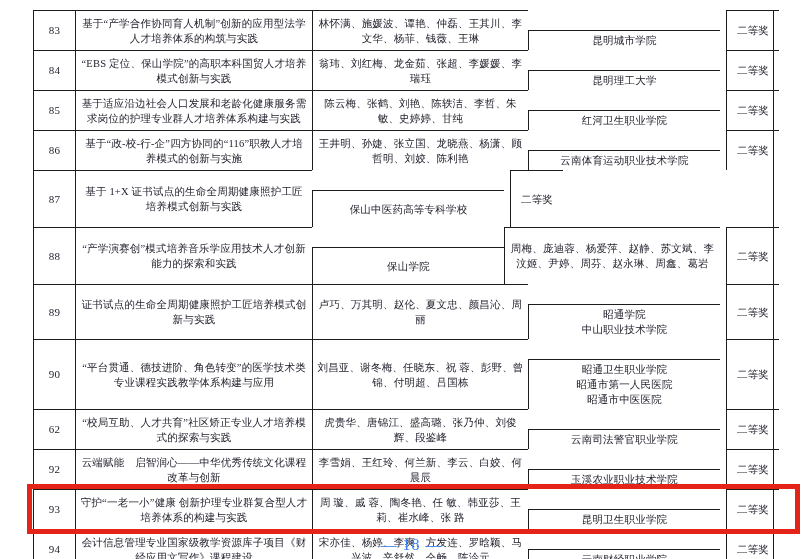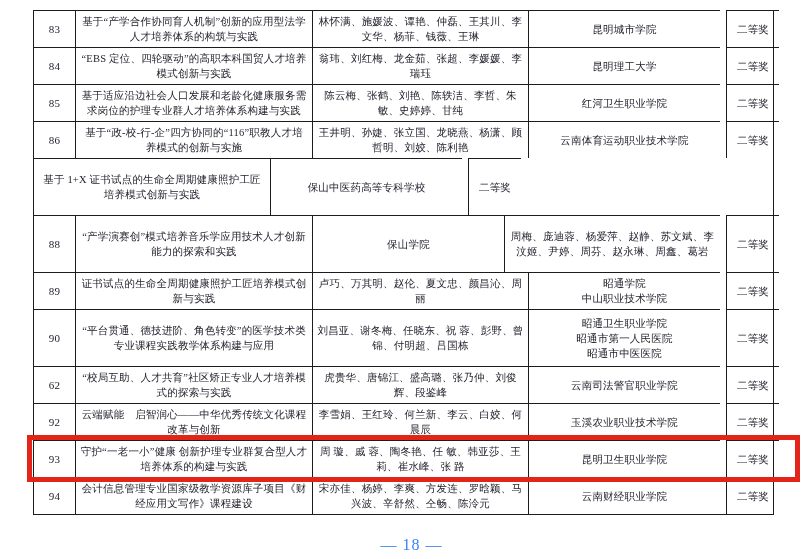--- a/index.html
+++ b/index.html
@@ -34,21 +34,21 @@
     justify-content:center;
     text-align:center;
     padding:2px 4px;
     font-size:10.5px;
     line-height:15px;
     letter-spacing:0.2px;
   }
   .c-no{width:42px;flex:none;font-size:11px;}
   .c-title{width:237px;flex:none;}
   .c-members{width:216px;flex:none;}
-  .c-inst{width:192px;flex:none;white-space:pre-line;}
+  .c-inst{width:192px;flex:none;white-space:pre-line;margin-top:20px;}
   .c-award{width:53px;flex:none;margin-left:6px;}
   .row.highlighted::after{
     content:"";
     position:absolute;
     left:-6px;right:-27px;top:-5px;bottom:-5px;
     border:5px solid var(--hl,#e42418);
     pointer-events:none;
     z-index:3;
   }
   .footer{
@@ -69,40 +69,41 @@
   <div class="doc-table" id="table-root">
       <div class="row">
     <div class="cell c-no">83</div>
     <div class="cell c-title">基于“产学合作协同育人机制”创新的应用型法学人才培养体系的构筑与实践</div>
     <div class="cell c-members">林怀满、施媛波、谭艳、仲磊、王其川、李文华、杨菲、钱薇、王琳</div>
     <div class="cell c-inst">昆明城市学院</div>
     <div class="cell c-award">二等奖</div>
   </div>
       <div class="row">
     <div class="cell c-no">84</div>
-    <div class="cell c-title">“EBS 定位、四轮驱动”的高职本科国贸人才培养模式创新与实践</div>
+    <div class="cell c-title">“EBS 定位、保山学院”的高职本科国贸人才培养模式创新与实践</div>
     <div class="cell c-members">翁玮、刘红梅、龙金茹、张超、李媛媛、李瑞珏</div>
     <div class="cell c-inst">昆明理工大学</div>
     <div class="cell c-award">二等奖</div>
   </div>
       <div class="row">
     <div class="cell c-no">85</div>
     <div class="cell c-title">基于适应沿边社会人口发展和老龄化健康服务需求岗位的护理专业群人才培养体系构建与实践</div>
     <div class="cell c-members">陈云梅、张鹤、刘艳、陈轶洁、李哲、朱敏、史婷婷、甘纯</div>
     <div class="cell c-inst">红河卫生职业学院</div>
     <div class="cell c-award">二等奖</div>
   </div>
       <div class="row">
     <div class="cell c-no">86</div>
     <div class="cell c-title">基于“政-校-行-企”四方协同的“116”职教人才培养模式的创新与实施</div>
     <div class="cell c-members">王井明、孙婕、张立国、龙晓燕、杨潇、顾哲明、刘姣、陈利艳</div>
     <div class="cell c-inst">云南体育运动职业技术学院</div>
     <div class="cell c-award">二等奖</div>
   </div>
       <div class="row tall">
+    <div class="cell c-no">87</div>
     <div class="cell c-title">基于 1+X 证书试点的生命全周期健康照护工匠培养模式创新与实践</div>
     <div class="cell c-inst">保山中医药高等专科学校</div>
     <div class="cell c-award">二等奖</div>
   </div>
       <div class="row tall">
     <div class="cell c-no">88</div>
     <div class="cell c-title">“产学演赛创”模式培养音乐学应用技术人才创新能力的探索和实践</div>
     <div class="cell c-inst">保山学院</div>
     <div class="cell c-members">周梅、庞迪蓉、杨爱萍、赵静、苏文斌、李汶姬、尹婷、周芬、赵永琳、周鑫、葛岩</div>
     <div class="cell c-award">二等奖</div>

